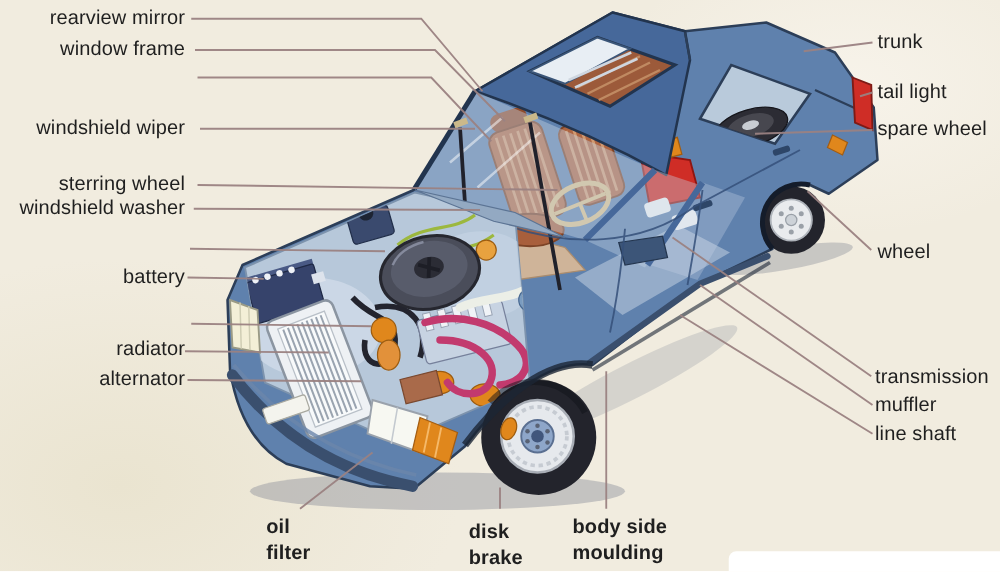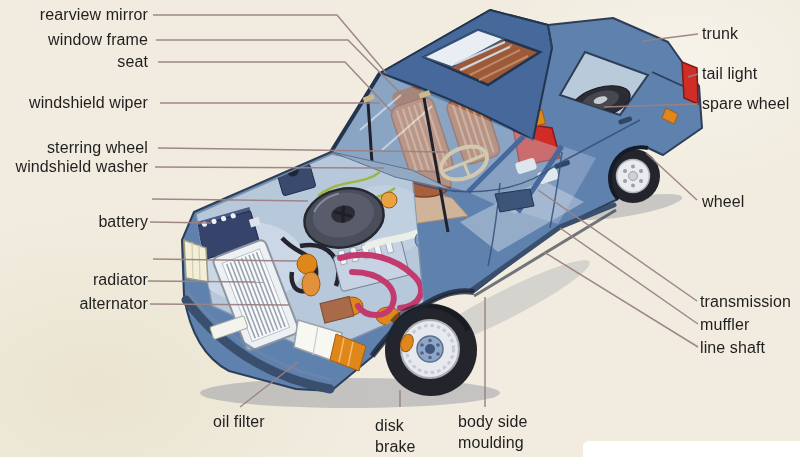--- a/index.html
+++ b/index.html
@@ -16,21 +16,21 @@
       radial-gradient(ellipse 320px 200px at 85% 15%, #f7f3ea 0%, rgba(247,243,234,0) 60%),
       radial-gradient(ellipse 420px 280px at 12% 85%, #eae4d0 0%, rgba(234,228,208,0) 65%),
       var(--background);
   }
   svg{position:absolute;left:0;top:0;}
   .lbl{
     position:absolute;font-size:16px;line-height:19px;color:var(--label-text);
     letter-spacing:.1px;white-space:nowrap;
   }
   .lbl.left{left:0;width:148px;text-align:right;}
-  .lbl.wrap{white-space:normal;line-height:21px;}
+  .lbl.wrap{white-space:normal;line-height:21px;font-weight:bold;}
   .white-patch{
     position:absolute;left:583px;top:441px;width:217px;height:23px;
     background:#ffffff;border-radius:6px 0 0 0;
   }
   .leader{stroke:var(--leader-line);stroke-width:1.5;fill:none;opacity:.95;}
   .car-body-fill{fill:var(--car-body);}
   .car-roof-fill{fill:var(--car-roof);}
   .glass-fill{fill:var(--glass);}
   .seat-fill{fill:var(--seats);}
   .tail-fill{fill:var(--tail-light);}
@@ -267,21 +267,20 @@
       <polyline points="698,104 604,107"></polyline>
       <polyline points="697,200 646,153"></polyline>
       <polyline points="697,301 538,190"></polyline>
       <polyline points="698,324 560,228"></polyline>
       <polyline points="698,347 544,252"></polyline>
     </g>
   </svg>
 
   <div class="lbl left" style="top:5px">rearview mirror</div>
   <div class="lbl left" style="top:30px">window frame</div>
-  <div class="lbl left" style="top:52px">seat</div>
   <div class="lbl left" style="top:93px">windshield wiper</div>
   <div class="lbl left" style="top:138px">sterring wheel</div>
   <div class="lbl left" style="top:157px">windshield washer</div>
   <div class="lbl left" style="top:212px">battery</div>
   <div class="lbl left" style="top:294px">alternator</div>
   <div class="lbl left" style="top:270px">radiator</div>
 
   <div class="lbl wrap" style="left:213px;top:411px;width:52px">oil filter</div>
   <div class="lbl wrap" style="left:375px;top:415px;width:62px">disk brake</div>
   <div class="lbl wrap" style="left:458px;top:411px;width:92px">body side moulding</div>

